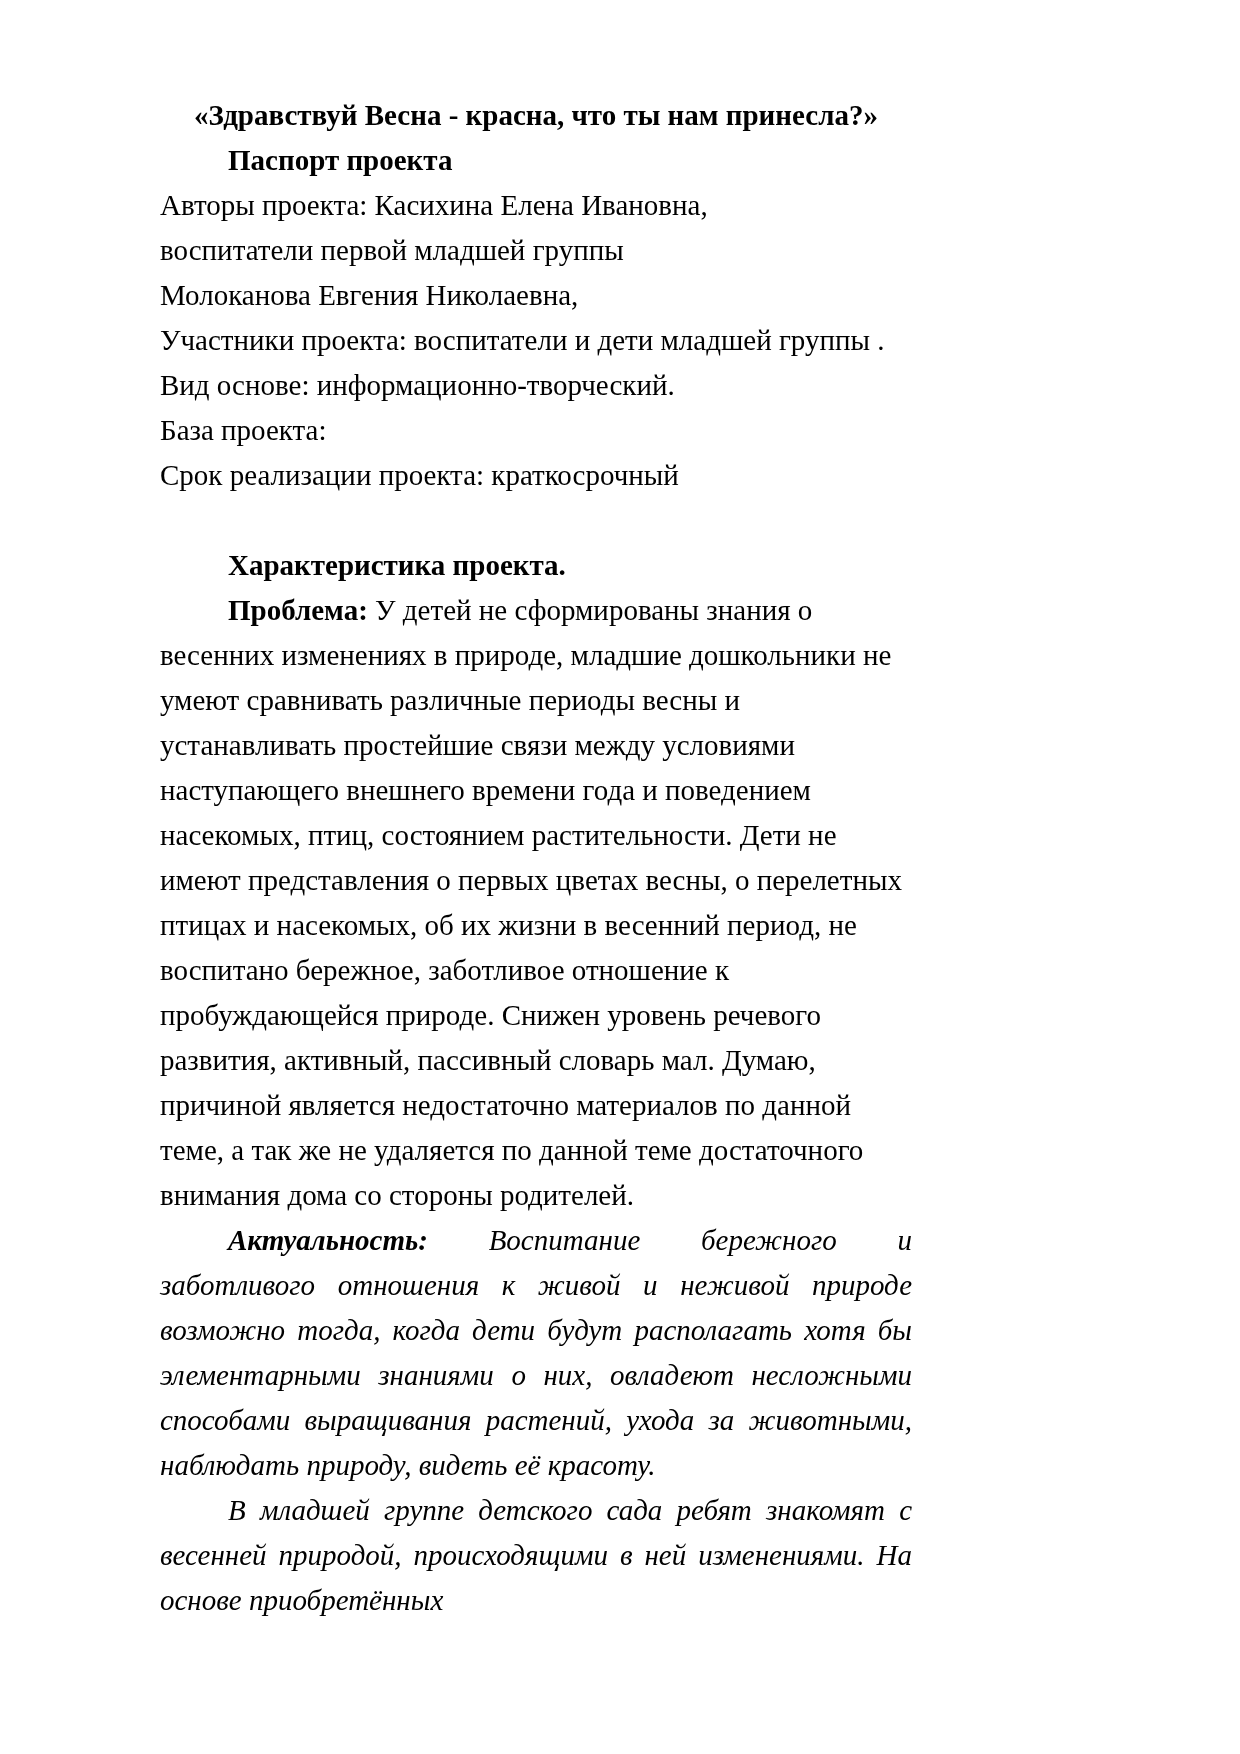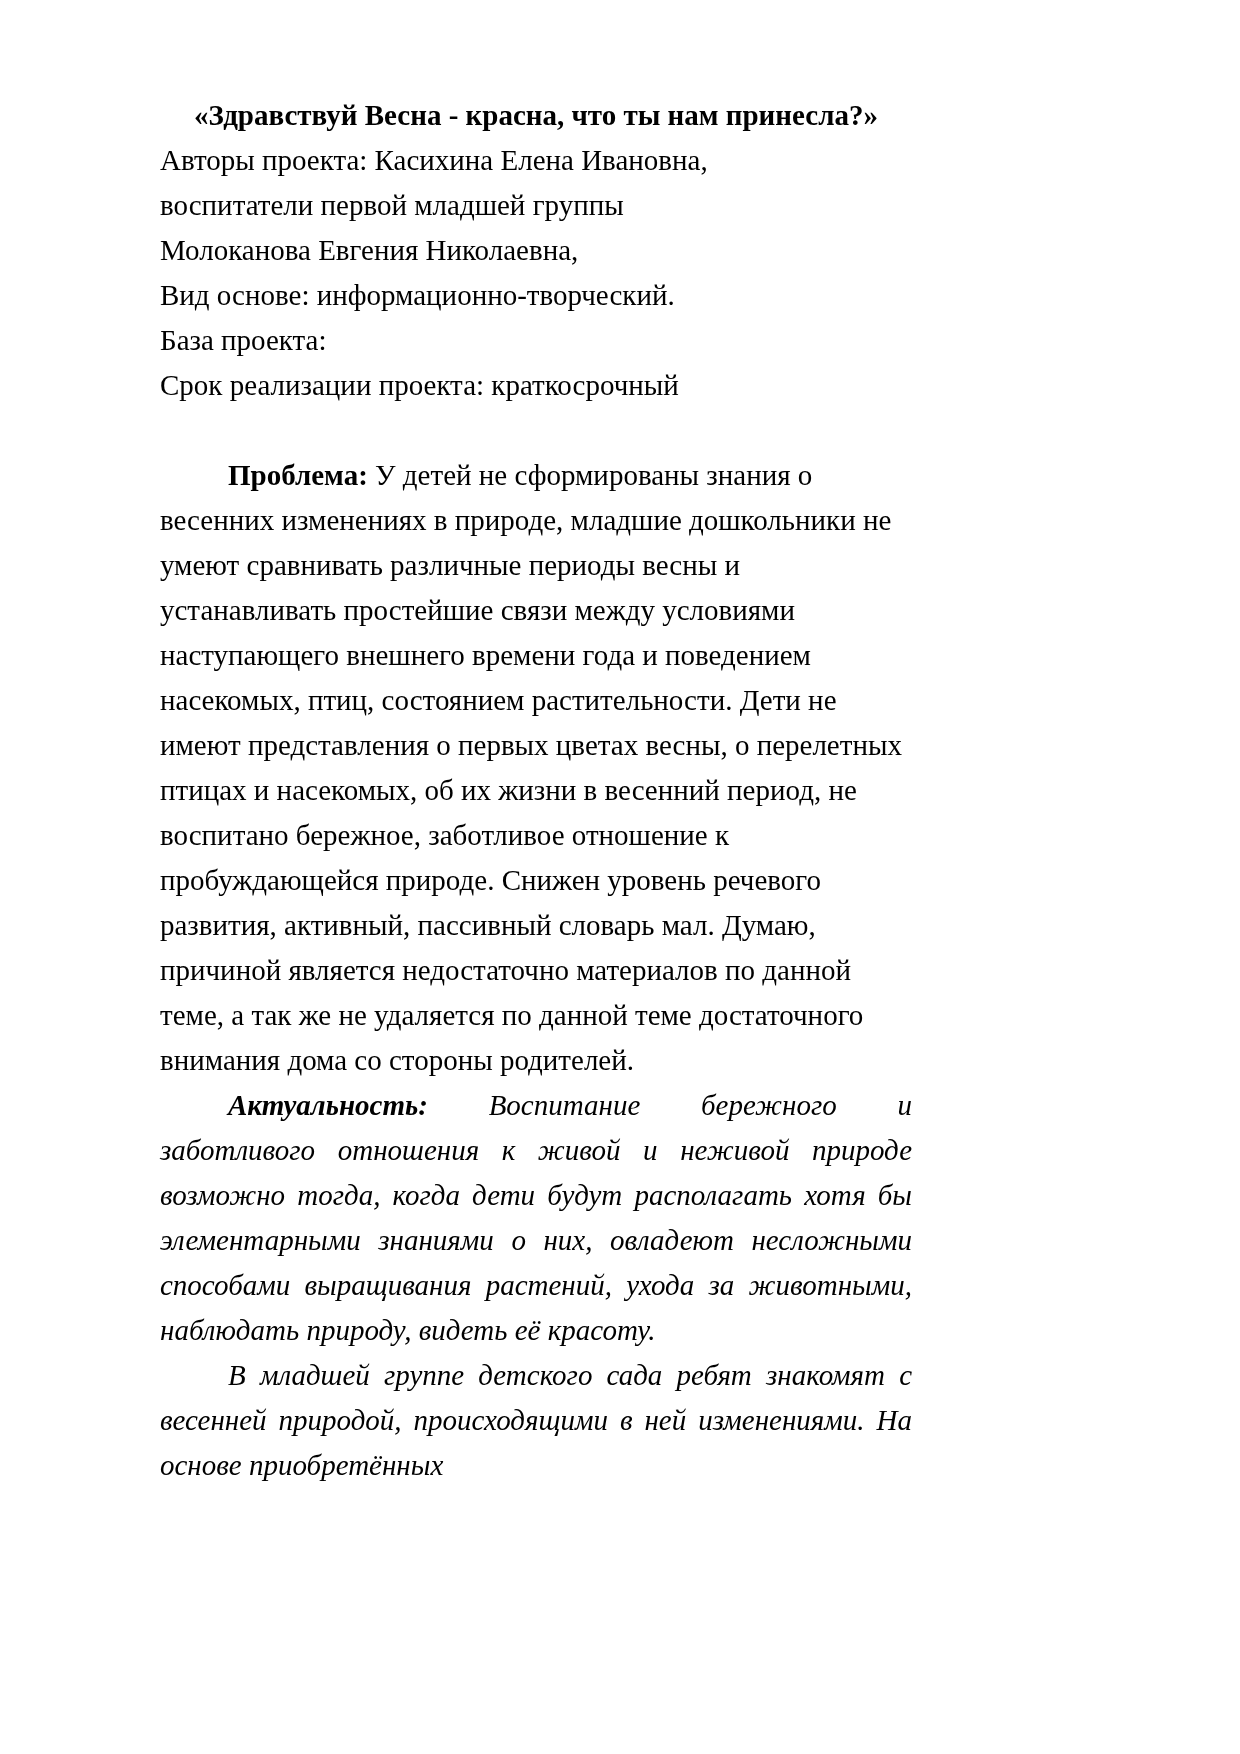--- a/index.html
+++ b/index.html
@@ -47,36 +47,39 @@
     height: 45px;
   }
 </style>
 </head>
 <body>
 
 <div class="page">
 
   <p class="doc-title">«Здравствуй Весна - красна, что ты нам принесла?»</p>
 
+  <p class="line indent bold">Паспорт проекта</p>
 
   <p class="line">Авторы проекта: Касихина Елена Ивановна,</p>
 
   <p class="line">воспитатели первой младшей группы</p>
 
   <p class="line">Молоканова Евгения Николаевна,</p>
 
+  <p class="line">Участники проекта: воспитатели  и  дети младшей группы .</p>
 
   <p class="line">Вид основе: информационно-творческий.</p>
 
   <p class="line">База проекта:</p>
 
   <p class="line">Срок реализации проекта: краткосрочный</p>
 
   <div class="gap"></div>
 
+  <p class="line indent bold">Характеристика проекта.</p>
 
   <p class="para indent"><span class="bold">Проблема:</span><span> У детей не сформированы знания о весенних изменениях в природе,  младшие дошкольники не умеют сравнивать различные периоды весны и устанавливать простейшие связи между условиями наступающего внешнего времени года и поведением насекомых, птиц, состоянием растительности.  Дети не имеют представления о первых цветах весны, о перелетных птицах и насекомых, об их жизни в весенний период, не воспитано бережное, заботливое отношение к пробуждающейся природе. Снижен уровень речевого развития, активный, пассивный словарь мал. Думаю, причиной является недостаточно материалов по данной теме, а так же не удаляется по данной теме достаточного внимания дома со стороны родителей.</span></p>
 
   <p class="para indent justify"><span class="bold">Актуальность:</span><span> Воспитание бережного и заботливого отношения к живой и неживой природе возможно тогда, когда дети будут располагать хотя бы элементарными знаниями о них, овладеют несложными способами выращивания растений, ухода за животными, наблюдать природу, видеть её красоту.</span></p>
 
   <p class="para indent justify">В младшей группе  детского сада  ребят знакомят с  весенней природой, происходящими в ней   изменениями. На основе приобретённых</p>
 
 </div>
 
 </body></html>

